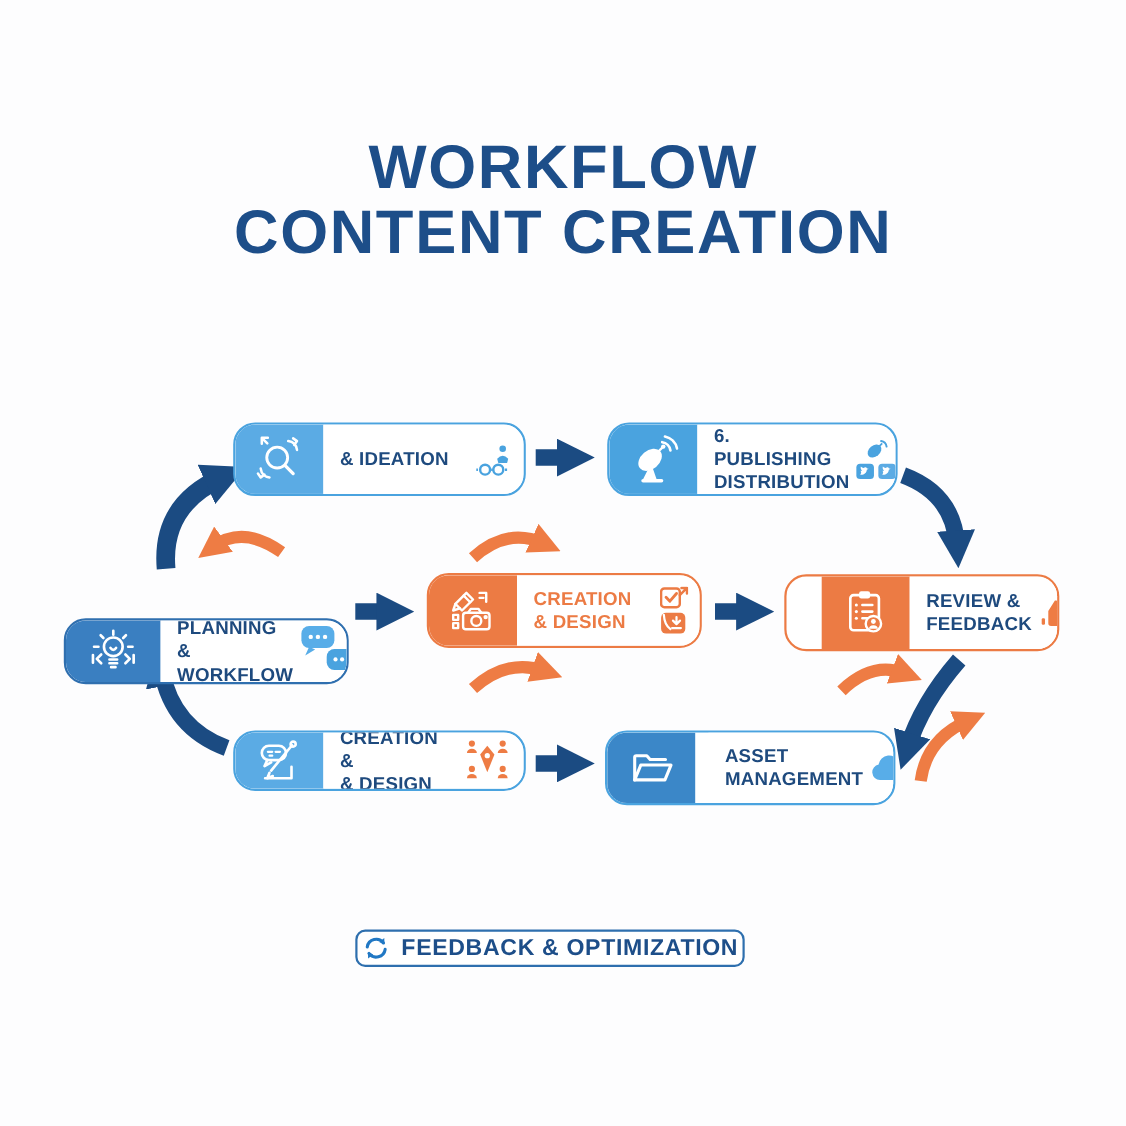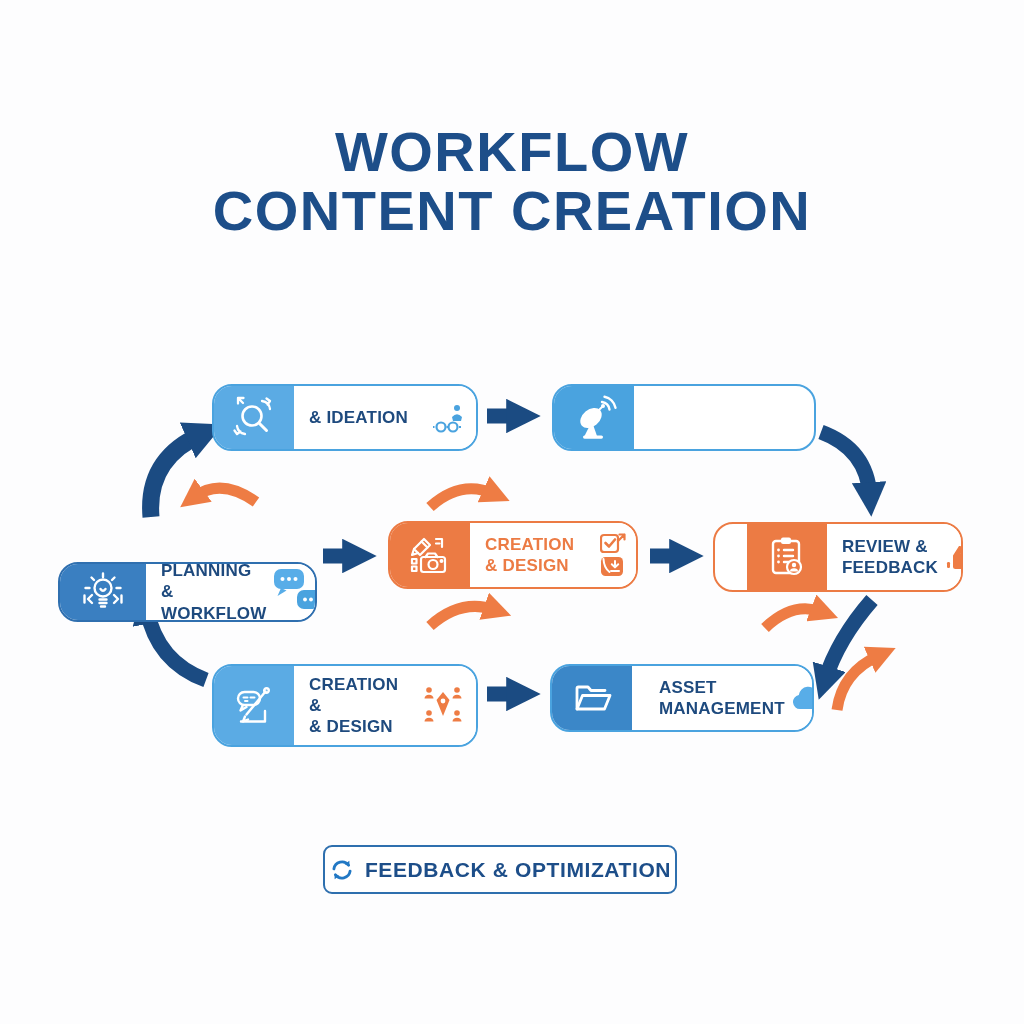--- a/index.html
+++ b/index.html
@@ -10,21 +10,21 @@
   .arrow-layer{position:absolute;left:0;top:0;width:1024px;height:1024px;pointer-events:none;}
   .wf-box{position:absolute;display:flex;background:#fff;box-sizing:border-box;
     border-radius:20px;overflow:hidden;border:2.5px solid var(--bd);}
   .icon-sec{flex:0 0 var(--iw,80px);display:flex;align-items:center;justify-content:center;
     background:var(--bg);}
   .label-sec{flex:1;display:flex;align-items:center;padding:0 10px 0 15px;gap:6px;background:#fff;}
   .label{flex:1;color:#1e4a7e;font-weight:700;font-size:17px;line-height:1.25;letter-spacing:.2px;}
   .label.orange{color:#ec7b44;}
   .trail{flex:0 0 auto;display:flex;flex-direction:column;align-items:center;justify-content:center;gap:2px;}
   .trail-row{display:flex;gap:3px;}
-  .feedback{position:absolute;left:323px;top:845px;width:354px;height:49px;box-sizing:border-box;
+  .feedback{position:absolute;left:323px;top:845px;width:354px;height:34px;box-sizing:border-box;
     border:2.5px solid #2e6fae;border-radius:9px;background:#fff;display:flex;align-items:center;
     justify-content:center;gap:10px;}
   .feedback-label{color:#1d4e89;font-weight:800;font-size:21px;letter-spacing:.6px;}
 </style>
 </head>
 <body>
 
 <div class="canvas">
 
   <div class="title">
@@ -95,20 +95,43 @@
         <path d="M20 23 L32 11" stroke="#fff" stroke-width="2" stroke-linecap="round"></path>
         <circle cx="32" cy="11" r="2" fill="#fff"></circle>
         <path d="M18.5 31 h4 L26 41 H13.5 Z" fill="#fff"></path>
         <rect x="12" y="40.5" width="20" height="3.2" rx="1.6" fill="#fff"></rect>
         <g fill="none" stroke="#fff" stroke-width="2.4" stroke-linecap="round">
           <path d="M31 7 a9 9 0 0 1 7.5 7.5"></path>
             <path d="M33.5 1.8 a14 14 0 0 1 11 11"></path>
         </g>
       </svg>
     </div>
+    <div class="label-sec">
+      <div class="label">
+        <div>6. PUBLISHING</div>
+        <div>DISTRIBUTION</div>
+      </div>
+      <div class="trail">
+        <svg width="24" height="20" viewBox="0 0 24 20">
+          <ellipse cx="10" cy="11" rx="7" ry="5" transform="rotate(-40 10 11)" fill="#4aa3df"></ellipse>
+          <path d="M10 11 L17 4" stroke="#4aa3df" stroke-width="1.6"></path>
+          <path d="M16 2 a6 6 0 0 1 5 5" fill="none" stroke="#4aa3df" stroke-width="1.8" stroke-linecap="round"></path>
+        </svg>
+        <div class="trail-row">
+          <svg width="17" height="15" viewBox="0 0 17 15">
+            <rect x="0.5" y="0.5" width="16" height="14" rx="3.5" fill="#4aa3df"></rect>
+            <path d="M4 10.5 c3 0.5 6-1.5 6-4.5 l1.7-0.8 -1.5-0.4 c-0.5-1.3-2.2-1.4-3-0.3 -1-0.1-2-0.6-2.6-1.3 -0.5 1.5 0 2.9 1.2 3.7 -0.5 0.2-1 0.2-1.5 0.1 0.4 1 1.2 1.6 -0.3 3.5 z" fill="#fff"></path>
+          </svg>
+          <svg width="17" height="15" viewBox="0 0 17 15">
+            <rect x="0.5" y="0.5" width="16" height="14" rx="3.5" fill="#5babe4"></rect>
+            <path d="M4 10.5 c3 0.5 6-1.5 6-4.5 l1.7-0.8 -1.5-0.4 c-0.5-1.3-2.2-1.4-3-0.3 -1-0.1-2-0.6-2.6-1.3 -0.5 1.5 0 2.9 1.2 3.7 -0.5 0.2-1 0.2-1.5 0.1 0.4 1 1.2 1.6 -0.3 3.5 z" fill="#fff"></path>
+          </svg>
+        </div>
+      </div>
+    </div>
   </div>
 
   <div class="wf-box" style="left:58px;top:522px;width:259px;height:60px;margin-top:40px;--bd:#2f6faf;--bg:#3a7fc1;--iw:86px;">
     <div class="icon-sec">
       <svg width="46" height="46" viewBox="0 0 46 46" fill="none" stroke="#fff" stroke-width="2.4" stroke-linecap="round" stroke-linejoin="round">
         <circle cx="23" cy="19" r="8.5"></circle>
         <path d="M20.5 20 q2.5 3.5 5 0"></path>
         <path d="M19.5 30.5 h7 M19.5 34 h7 M21 37.5 h4"></path>
         <path d="M23 4.5 V8 M11.5 8.5 l2.5 2.5 M34.5 8.5 l-2.5 2.5 M5.5 19 h4 M36.5 19 h4"></path>
         <path d="M12 26 L8 30 L12 34 M4.5 26.5 V33.5"></path>
@@ -193,21 +216,21 @@
       </div>
       <div class="trail">
         <svg width="32" height="30" viewBox="0 0 32 30">
           <rect x="3" y="20" width="3" height="6" rx="1.2" fill="#ee7c44"></rect>
           <path d="M9 27 V13.5 l6-9.5 q3.5-0.5 3 3 l-1.2 5 h8.5 q2.8 0 2.2 2.8 l-2 9.2 q-0.5 3-4 3 h-10 q-2.5 0-2.5-2.5 z" fill="#ee7c44"></path>
         </svg>
       </div>
     </div>
   </div>
 
-  <div class="wf-box" style="left:212px;top:664px;width:266px;height:83px;--bd:#4aa3df;--bg:#5babe4;">
+  <div class="wf-box" style="left:212px;top:664px;width:266px;height:55px;--bd:#4aa3df;--bg:#5babe4;">
     <div class="icon-sec">
       <svg width="46" height="46" viewBox="0 0 46 46" fill="none" stroke="#fff" stroke-width="2.4" stroke-linecap="round" stroke-linejoin="round">
         <rect x="7" y="9" width="22" height="13" rx="6.5"></rect>
         <path d="M12 22 l-2.5 5.5 6-3.5"></path>
         <path d="M12.5 14.5 h4 M19.5 14.5 h4 M14 18 h2.5" stroke-width="2"></path>
         <path d="M34.5 8.5 L15.5 31.5"></path>
         <circle cx="35.5" cy="7.5" r="2.3"></circle>
         <path d="M14 33.5 l-2 5 5-2"></path>
         <path d="M10 38.5 h24 v-10.5"></path>
       </svg>

